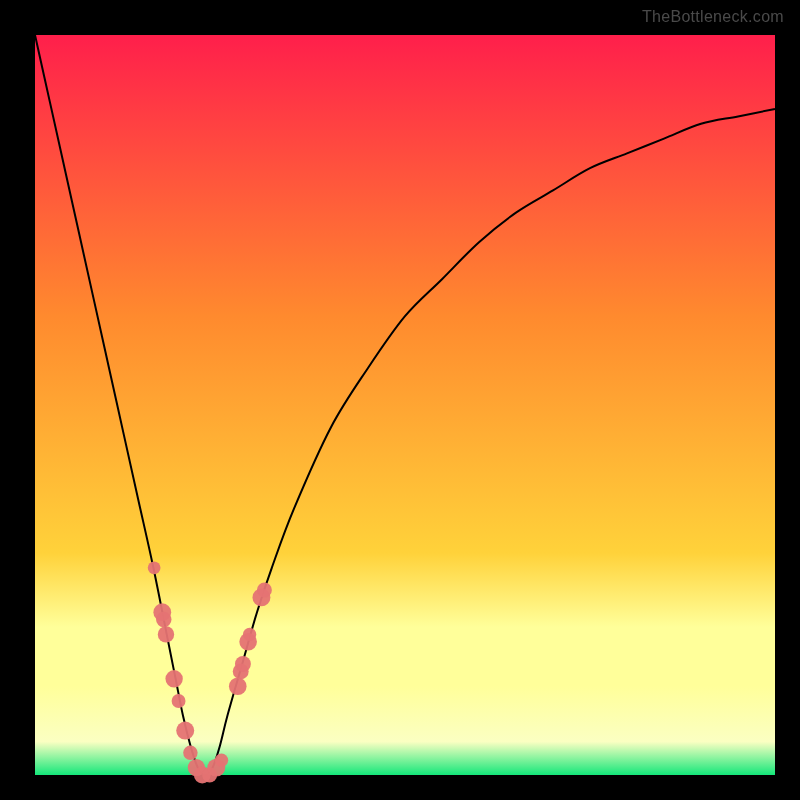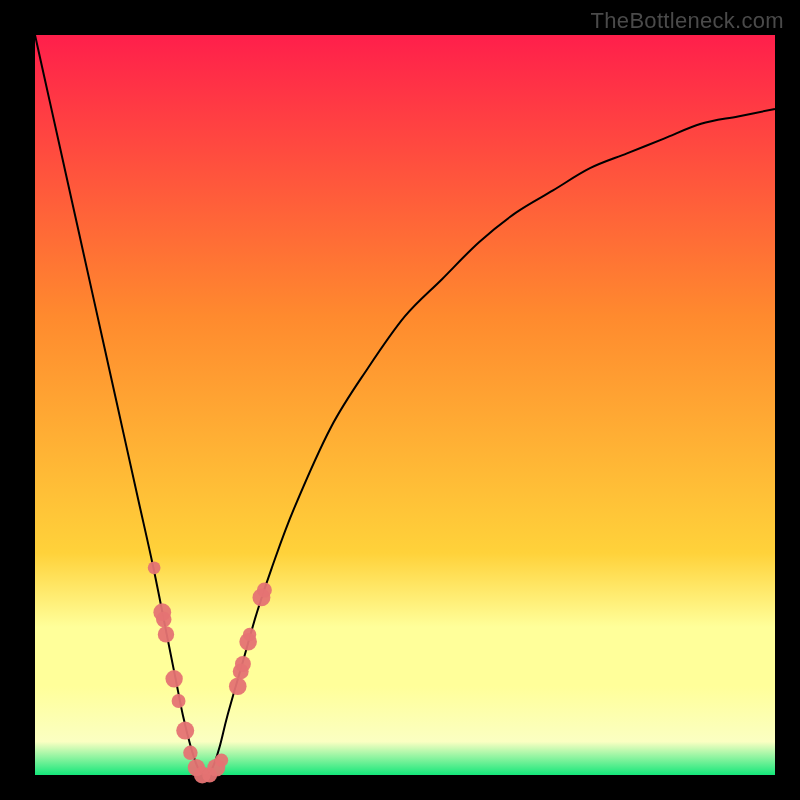--- a/index.html
+++ b/index.html
@@ -31,21 +31,21 @@
     left: 0;
     top: 0;
     width: 100%;
     height: 100%;
   }
   .watermark {
     position: absolute;
     top: 8px;
     right: 16px;
     color: #4a4a4a;
-    font-size: 22px;
+    font-size: 16px;
     font-weight: 500;
     letter-spacing: 0.3px;
   }
   svg.curve-layer {
     position: absolute;
     left: 0;
     top: 0;
     width: 100%;
     height: 100%;
     overflow: visible;

